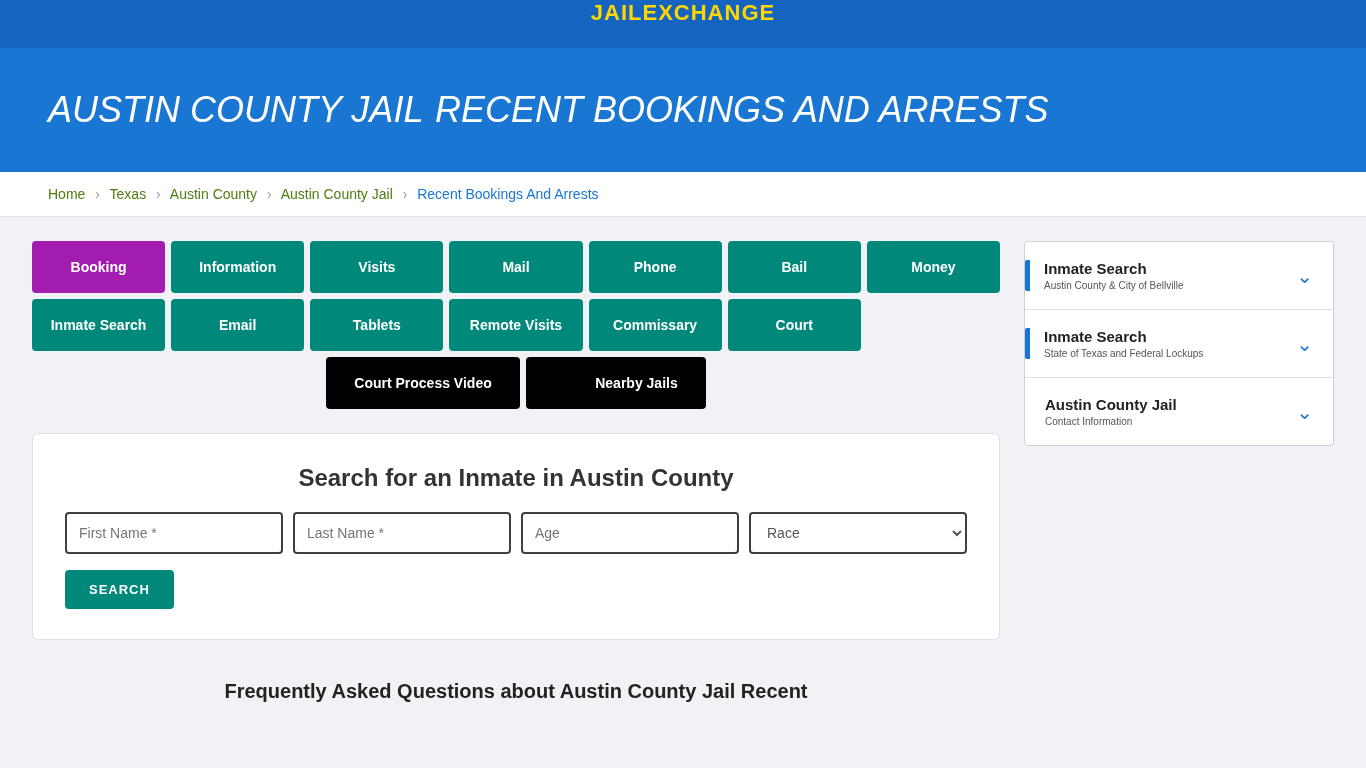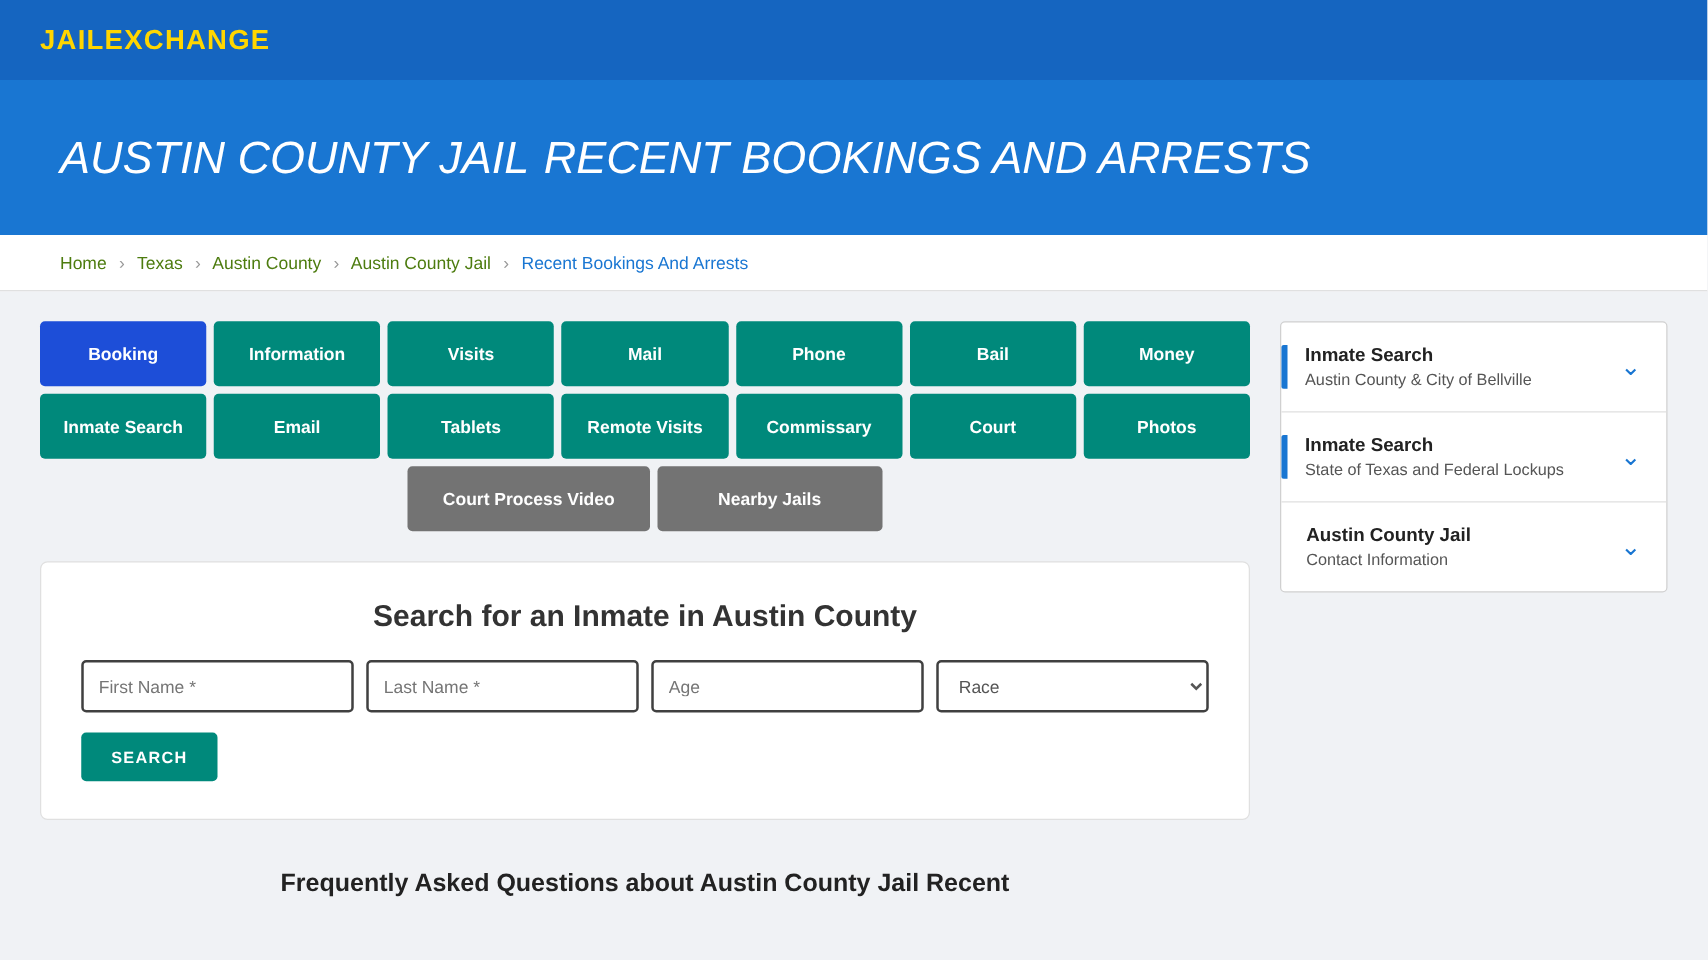--- a/index.html
+++ b/index.html
@@ -5,21 +5,22 @@
     * { box-sizing: border-box; margin: 0; padding: 0; }
     body { font-family: Arial, sans-serif; background: #f0f2f5; color: #333; }
 
     
     nav {
       background: #1565c0;
       display: flex;
       align-items: center;
       justify-content: space-between;
       padding: 0 32px;
-      height: 64px;
+      height: 48px;
+      flex-direction: column;
     }
     .nav-logo {
       font-size: 22px;
       font-weight: 900;
       color: #fff;
       letter-spacing: 1px;
     }
     .nav-logo span { color: #ffd600; }
     .nav-links {
       display: flex;
@@ -101,32 +102,32 @@
       padding: 18px 8px;
       border: none;
       border-radius: 4px;
       font-size: 14px;
       font-weight: 600;
       cursor: pointer;
       text-align: center;
       color: #fff;
       background: #00897b;
     }
-    .grid-btn.active { background: #1d4ed8; }
+    .grid-btn.active { background: #a21caf; }
     .btn-row3 {
       padding: 18px 28px;
       border: none;
       border-radius: 4px;
       font-size: 14px;
       font-weight: 600;
       cursor: pointer;
       color: #fff;
-      background: #737373;
+      background: #000000;
       min-width: 180px;
-      text-align: center;
+      text-align: right;
     }
 
     
     .search-box {
       background: #fff;
       border: 1px solid #e0e0e0;
       border-radius: 6px;
       padding: 30px 32px;
       margin-bottom: 24px;
     }
@@ -190,21 +191,21 @@
     }
     .sidebar-item:last-child { border-bottom: none; }
     .sidebar-item-text {}
     .sidebar-item-title {
       font-size: 15px;
       font-weight: 700;
       color: #222;
       margin-bottom: 3px;
     }
     .sidebar-item-sub {
-      font-size: 13px;
+      font-size: 10px;
       color: #555;
     }
     .sidebar-item-chevron {
       color: #1976d2;
       font-size: 20px;
       font-weight: 300;
     }
     .sidebar-item-left-bar {
       width: 5px;
       background: #1976d2;
@@ -260,21 +261,20 @@
       <button class="grid-btn">Money</button>
     </div>
 
     <div class="button-grid-row2">
       <button class="grid-btn">Inmate Search</button>
       <button class="grid-btn">Email</button>
       <button class="grid-btn">Tablets</button>
       <button class="grid-btn">Remote Visits</button>
       <button class="grid-btn">Commissary</button>
       <button class="grid-btn">Court</button>
-      <button class="grid-btn">Photos</button>
     </div>
 
     <div class="button-grid-row3">
       <button class="btn-row3">Court Process Video</button>
       <button class="btn-row3">Nearby Jails</button>
     </div>
 
     <div class="search-box">
       <h2>Search for an Inmate in Austin County</h2>
       <div class="search-fields">

